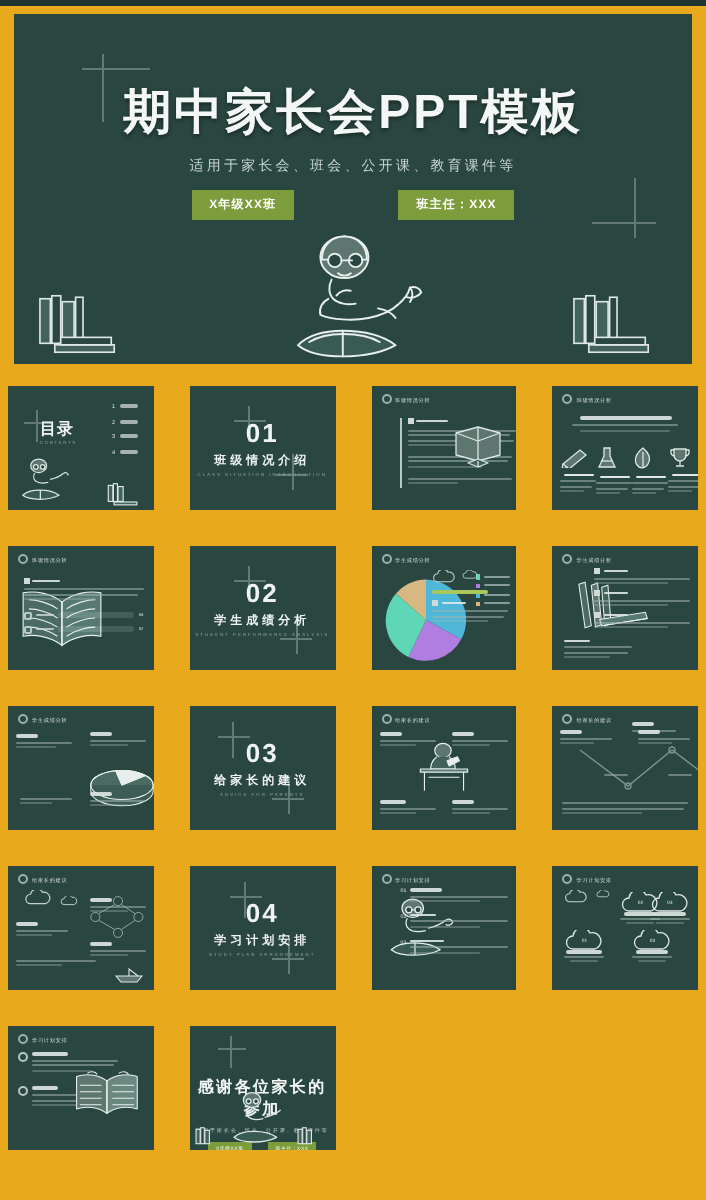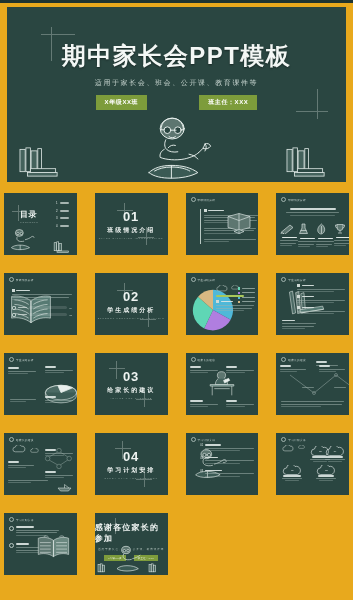--- a/index.html
+++ b/index.html
@@ -70,21 +70,21 @@
   .ln.s{ opacity:.38; }
   .hd-ln{ height:1.6px; background:#dfe8e5; opacity:.9; border-radius:1px; margin-bottom:2px; }
 
   .toc-title{ color:#f0f5f3; font-size:8px; font-weight:bold; letter-spacing:.5px; }
   .toc-en{ color:#8fa39e; font-size:2.2px; letter-spacing:.8px; margin-top:1px; }
   .toc-item{ display:flex; align-items:center; gap:2px; margin-bottom:3.5px; }
   .toc-item .no{ color:#dfe8e5; font-size:2.8px; }
   .toc-item .lab{ height:2px; width:24px; background:#cfdad6; opacity:.75; border-radius:1px; }
   .toc-item .rule{ flex:1; height:.5px; background:#a9bab5; opacity:.6; }
 
-  .thanks-title{ text-align:left; color:#f2f7f5; font-size:8px; font-weight:bold; letter-spacing:1.2px; }
+  .thanks-title{ text-align:center; color:#f2f7f5; font-size:8px; font-weight:bold; letter-spacing:1.2px;margin-top:16px; }
   .thanks-sub{ text-align:center; color:#b9c9c4; font-size:2.6px; letter-spacing:.9px; margin-top:3px; }
   .thanks-badges{ display:flex; justify-content:center; gap:8px; margin-top:4px; }
   .mini-badge{ background:#7d9c3b; color:#fff; font-size:2.4px; padding:1.5px 4px; letter-spacing:.3px; white-space:nowrap; }
 
   .bar-row{ display:flex; align-items:center; gap:2px; margin-bottom:3px; }
   .bar-dot{ width:4px; height:4px; border:.5px solid #b9c9c4; border-radius:1px; }
   .bar-lab{ width:9px; height:1.4px; background:#cfdad6; opacity:.8; border-radius:1px; }
   .bar-track{ flex:1; height:3px; background:rgba(255,255,255,.13); border-radius:2px; overflow:hidden; }
   .bar-fill{ height:100%; border-radius:2px; }
   .bar-pct{ font-size:2.2px; color:#cfdad6; }

